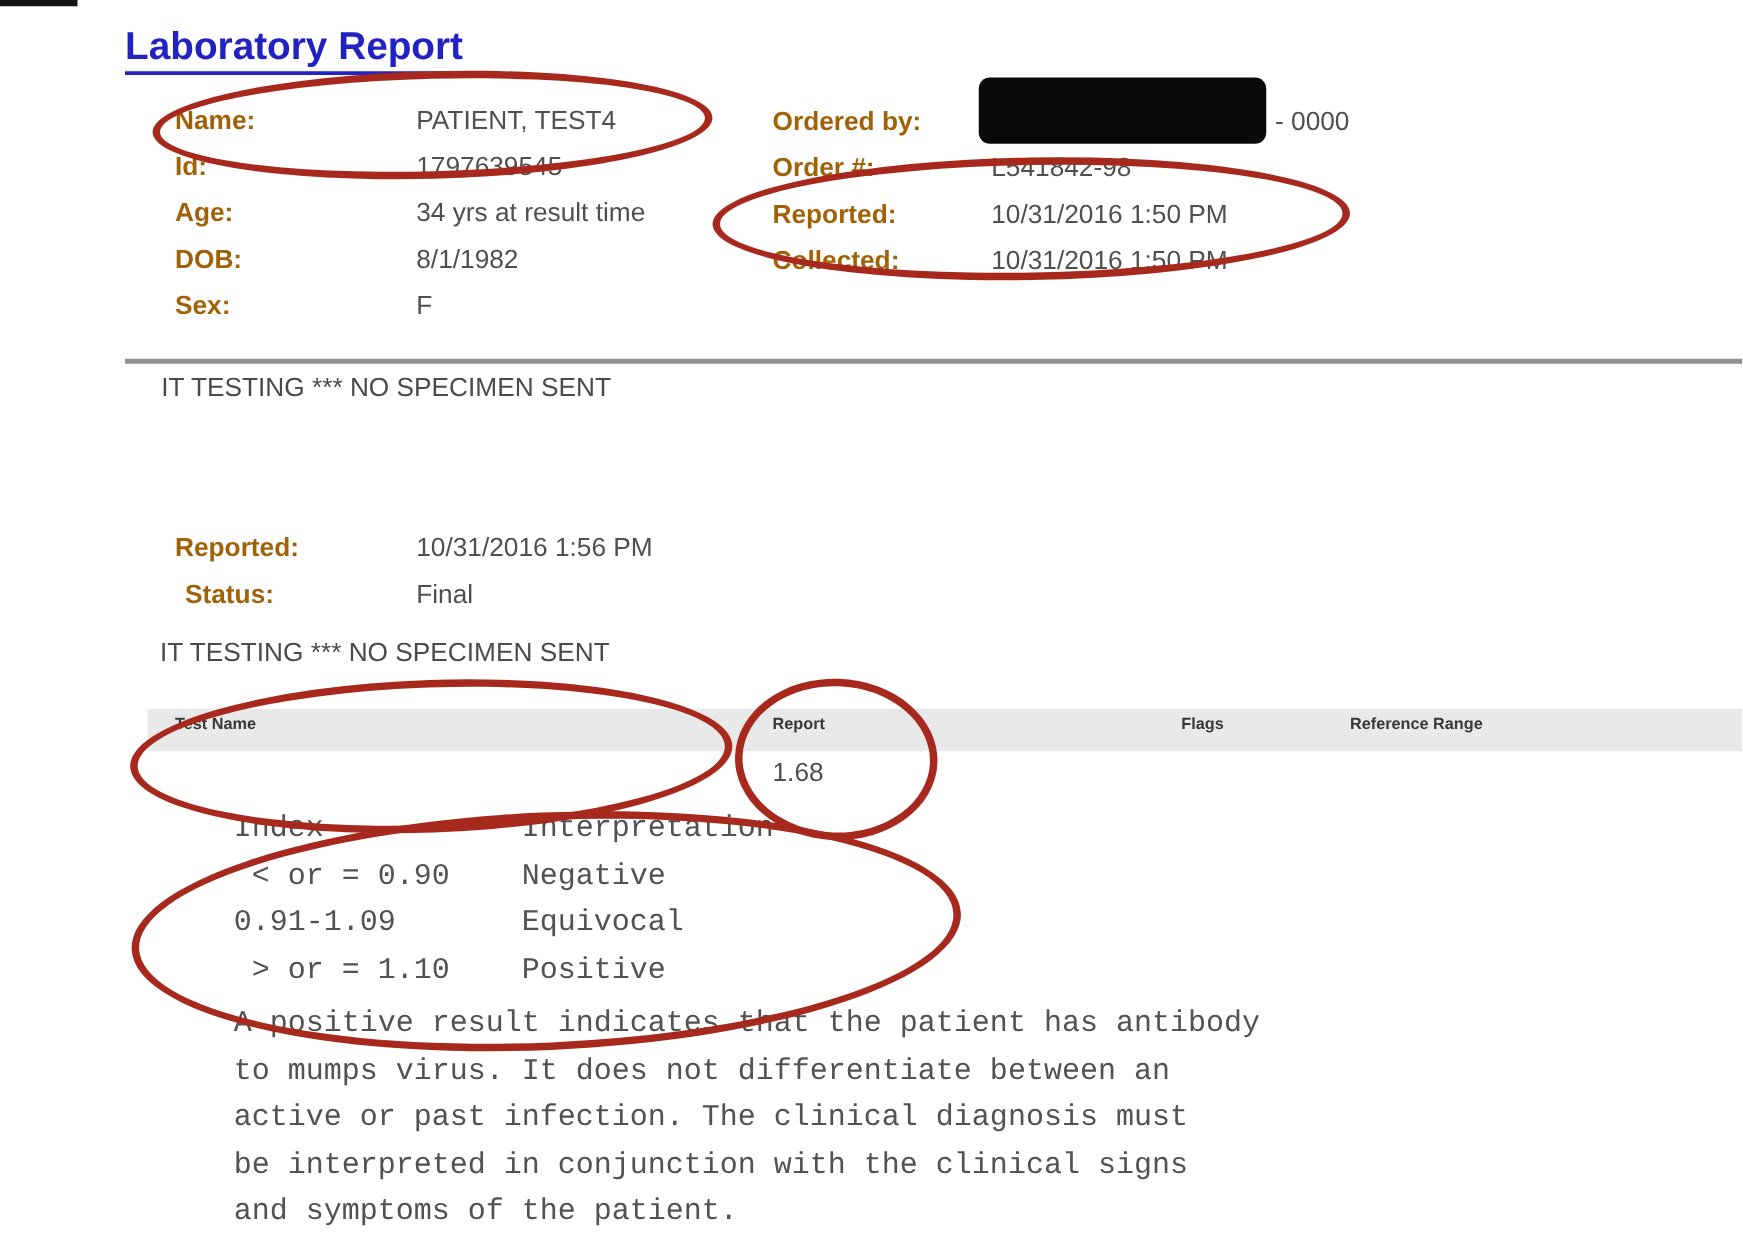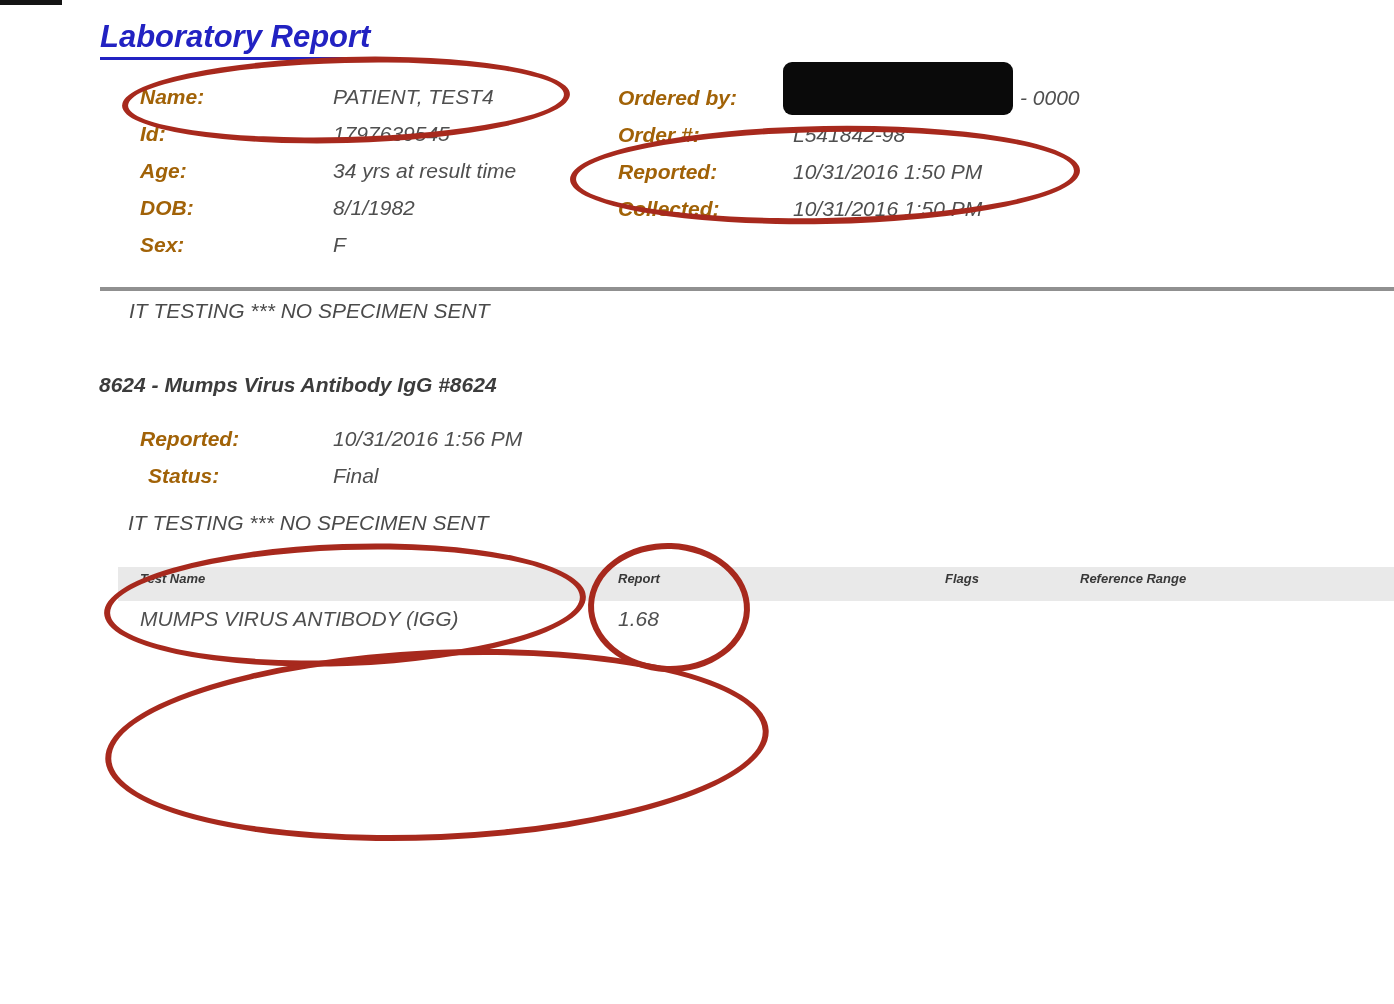--- a/index.html
+++ b/index.html
@@ -1,18 +1,18 @@
 <!DOCTYPE html>
 <html><head>
 <meta charset="utf-8">
 <style>
   html,body{margin:0;padding:0;background:#ffffff;}
   .page{
     position:relative;width:1394px;height:1004px;background:#ffffff;
-    font-family:"Liberation Sans",sans-serif;overflow:hidden;font-style:italic;
+    font-family:"Liberation Sans",sans-serif;overflow:hidden;
   }
   .abs{position:absolute;white-space:nowrap;}
   .corner-bar{position:absolute;left:0;top:0;width:62px;height:5px;background:#141414;}
   .title{
     position:absolute;left:100px;top:20px;margin:0;
     font-size:31px;font-weight:bold;color:#2222c2;
     border-bottom:3px solid #2222c2;padding-bottom:3px;line-height:1.1;
   }
   .lbl{font-size:21px;font-weight:bold;color:#a16207;}
   .val{font-size:21px;color:#4f4f4f;}
@@ -70,38 +70,45 @@
 
   <span class="abs lbl" style="left:618px;top:160px">Reported:</span>
   <span class="abs val" style="left:793px;top:160px">10/31/2016 1:50 PM</span>
 
   <span class="abs lbl" style="left:618px;top:197px">Collected:</span>
   <span class="abs val" style="left:793px;top:197px">10/31/2016 1:50 PM</span>
 
   <div class="divider"></div>
   <span class="abs note" style="left:129px;top:299px">IT TESTING *** NO SPECIMEN SENT</span>
 
-  <span class="abs section-title" style="left:99px;top:373px">8624 - Mumps Virus Antibody IgG #8624</span>
 
   <span class="abs lbl" style="left:140px;top:427px">Reported:</span>
   <span class="abs val" style="left:333px;top:427px">10/31/2016 1:56 PM</span>
   <span class="abs lbl" style="left:148px;top:464px">Status:</span>
   <span class="abs val" style="left:333px;top:464px">Final</span>
 
   <span class="abs note" style="left:128px;top:511px">IT TESTING *** NO SPECIMEN SENT</span>
 
   <div class="band"></div>
   <span class="abs th" style="left:140px;top:571px">Test Name</span>
   <span class="abs th" style="left:618px;top:571px">Report</span>
   <span class="abs th" style="left:945px;top:571px">Flags</span>
   <span class="abs th" style="left:1080px;top:571px">Reference Range</span>
 
-  <span class="abs val" style="left:140px;top:607px">MUMPS VIRUS ANTIBODY (IGG)</span>
   <span class="abs val" style="left:618px;top:607px">1.68</span>
 
+  <pre class="mono" style="left:187px;top:645px">Index           Interpretation
+ &lt; or = 0.90    Negative
+0.91-1.09       Equivocal
+ &gt; or = 1.10    Positive</pre>
+  <pre class="mono" style="left:187px;top:801px">A positive result indicates that the patient has antibody
+to mumps virus. It does not differentiate between an
+active or past infection. The clinical diagnosis must
+be interpreted in conjunction with the clinical signs
+and symptoms of the patient.</pre>
 
   <div class="ellipse e-name"></div>
   <div class="ellipse e-collected"></div>
   <div class="ellipse e-testname"></div>
   <div class="ellipse e-result"></div>
   <div class="ellipse e-interp"></div>
 
 </div>
 
 </body></html>

